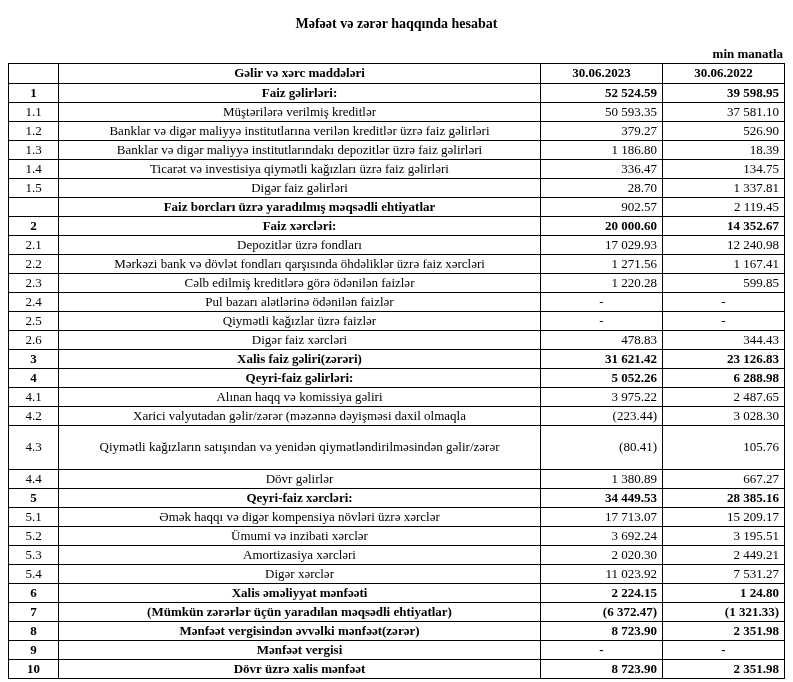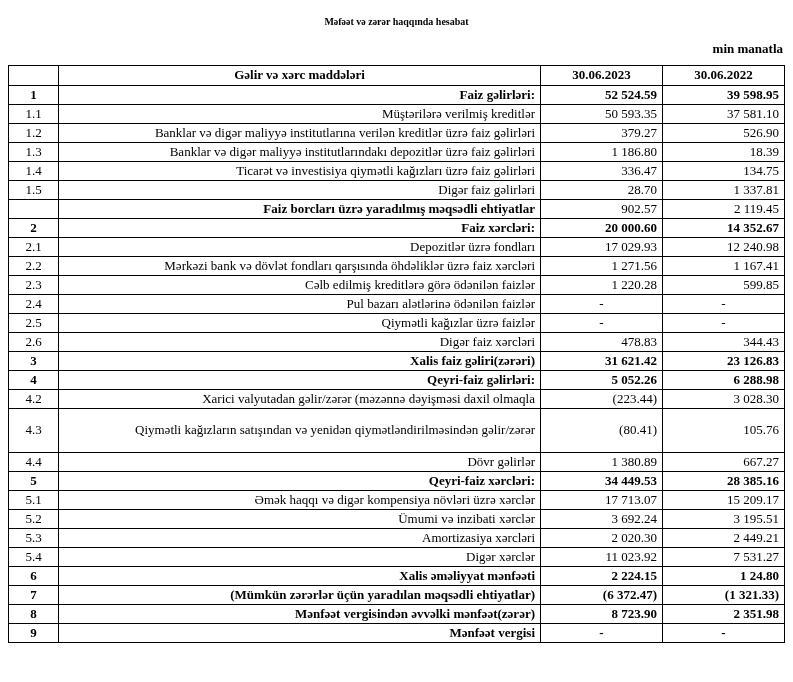--- a/index.html
+++ b/index.html
@@ -10,29 +10,29 @@
   }
   .page {
     width: 793px;
     height: 682px;
     padding: 16px 8px 10px 8px;
     background: #ffffff;
     overflow: hidden;
   }
   .title {
     text-align: center;
-    font-size: 10px;
+    font-size: 14px;
     font-weight: bold;
     margin-bottom: 14px;
   }
   .unit-note {
     text-align: right;
     font-size: 13px;
     font-weight: bold;
-    margin-bottom: 8px;
+    margin-bottom: 1px;
     padding-right: 2px;
   }
   table.report {
     width: 100%;
     border-collapse: collapse;
     border: 1.5px solid #000;
     table-layout: fixed;
     font-size: 13px;
     padding-left: 36px;
   }
@@ -43,21 +43,21 @@
     line-height: 1.15;
     vertical-align: middle;
     overflow: hidden;
   }
   table.report th {
     font-weight: bold;
     text-align: center;
     height: 20px;
   }
   .col-num  { width: 50px;  text-align: center; }
-  .col-item { text-align: right; }
+  .col-item { text-align: center; }
   .col-val  { width: 122px; text-align: right; }
   td.dash   { text-align: center; }
   .b        { font-weight: bold; }
   tr.tall td { height: 44px; }
 </style>
 </head>
 <body>
 
 <div class="page">
   <div class="title">Məfəət və zərər haqqında hesabat</div>
@@ -162,20 +162,26 @@
           <td class="col-val b">31 621.42</td>
           <td class="col-val b">23 126.83</td>
         </tr>
         <tr>
           <td class="col-num b">4</td>
           <td class="col-item b">Qeyri-faiz gəlirləri:</td>
           <td class="col-val b">5 052.26</td>
           <td class="col-val b">6 288.98</td>
         </tr>
         <tr>
+          <td class="col-num">4.1</td>
+          <td class="col-item">Alınan haqq və komissiya gəliri</td>
+          <td class="col-val">3 975.22</td>
+          <td class="col-val">2 487.65</td>
+        </tr>
+        <tr>
           <td class="col-num">4.2</td>
           <td class="col-item">Xarici valyutadan gəlir/zərər (məzənnə dəyişməsi daxil olmaqla</td>
           <td class="col-val">(223.44)</td>
           <td class="col-val">3 028.30</td>
         </tr>
         <tr class="tall">
           <td class="col-num">4.3</td>
           <td class="col-item">Qiymətli kağızların satışından və yenidən qiymətləndirilməsindən gəlir/zərər</td>
           <td class="col-val">(80.41)</td>
           <td class="col-val">105.76</td>
@@ -233,15 +239,21 @@
           <td class="col-item b">Mənfəət vergisindən əvvəlki mənfəət(zərər)</td>
           <td class="col-val b">8 723.90</td>
           <td class="col-val b">2 351.98</td>
         </tr>
         <tr>
           <td class="col-num b">9</td>
           <td class="col-item b">Mənfəət vergisi</td>
           <td class="col-val b dash">-</td>
           <td class="col-val b dash">-</td>
         </tr>
+        <tr>
+          <td class="col-num b">10</td>
+          <td class="col-item b">Dövr üzrə xalis mənfəət</td>
+          <td class="col-val b">8 723.90</td>
+          <td class="col-val b">2 351.98</td>
+        </tr>
       </tbody>
   </table>
 </div>
 
 </body></html>

